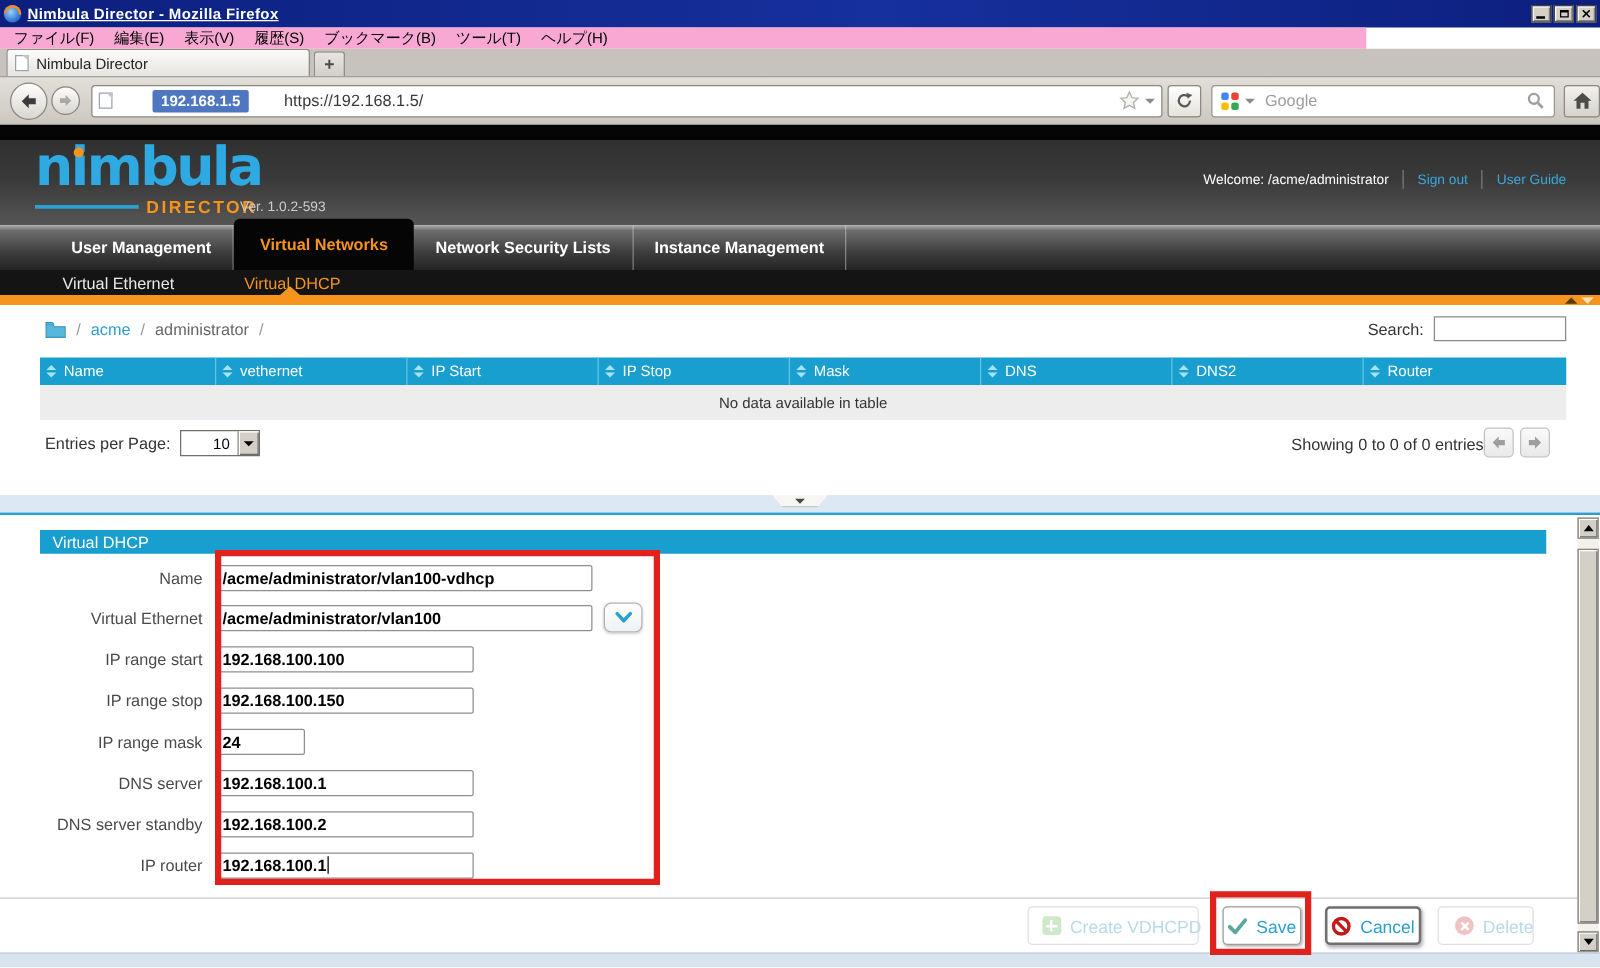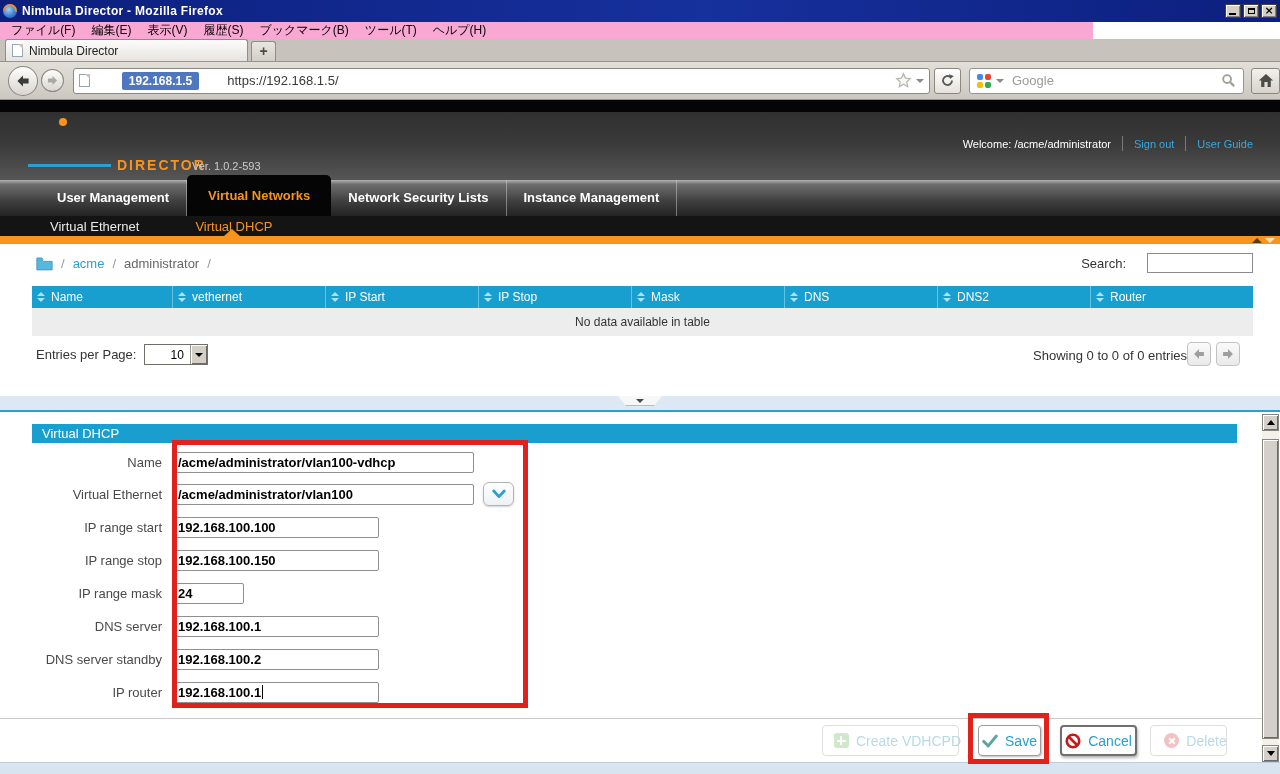--- a/index.html
+++ b/index.html
@@ -7,21 +7,21 @@
   body { font-family: "Liberation Sans", sans-serif; background: #fff; position: relative; }
 
   
   .titlebar { position:absolute; top:0; left:0; width:1280px; height:22px;
     background: linear-gradient(90deg,#0c1f7e,#16309c 55%,#0c1f7e);
     display:flex; align-items:center; padding:0 3px; }
   .ff-icon { width:14px; height:14px; border-radius:50%; position:relative; overflow:hidden;
     background: radial-gradient(circle at 40% 40%, #9ed0f5 0%, #3a7fd6 55%, #1f4f9e 100%); flex:0 0 auto; }
   .ff-icon::after { content:''; position:absolute; inset:-2px; border-radius:50%;
     border:4px solid transparent; border-top-color:#f68b1f; border-right-color:#f68b1f; transform:rotate(-40deg); }
-  .title-text { color:#fff; font-weight:bold; font-size:12px; margin-left:5px; letter-spacing:0.3px; }
+  .title-text { color:#fff; font-weight:bold; font-size:12px; margin-left:5px; letter-spacing:0.3px;text-decoration:underline; }
   .win-btns { margin-left:auto; display:flex; gap:2px; }
   .wbtn { width:16px; height:14px; background:#d4d0c8; border:1px solid #404040;
     box-shadow: inset 1px 1px 0 #fff, inset -1px -1px 0 #808080; position:relative; }
   .wbtn .g-min { position:absolute; left:3px; bottom:2px; width:7px; height:2px; background:#000; }
   .wbtn .g-res { position:absolute; left:4px; top:3px; width:7px; height:6px; border:1px solid #000; border-top-width:2px; }
   .wbtn .g-cls { position:absolute; inset:0; font:bold 11px/12px "DejaVu Sans",sans-serif; color:#000; text-align:center; }
   .g-cls::before { content:"×"; }
 
   
   .menubar { position:absolute; top:22px; left:0; width:1093px; height:17px; background:#f9a8d4;
@@ -105,21 +105,21 @@
   .ob-ctrl { position:absolute; right:3px; top:0; height:8px; display:flex; align-items:center; gap:3px; padding:0 2px; }
   .ob-ctrl .t-up { width:0;height:0;border-left:5px solid transparent;border-right:5px solid transparent;border-bottom:5px solid #5a3a00; }
   .ob-ctrl .t-dn { width:0;height:0;border-left:5px solid transparent;border-right:5px solid transparent;border-top:5px solid #ffe3b8; }
 
   
   .content-top { position:absolute; top:244px; left:0; width:1280px; height:152px; background:#fff; }
   .crumb-row { position:absolute; top:12px; left:36px; display:flex; align-items:center; gap:8px; font-size:13px; }
   .crumb-sep { color:#999; }
   .crumb-link { color:#2a9fd0; }
   .crumb-current { color:#666; }
-  .search-wrap { position:absolute; right:27px; top:9px; display:flex; align-items:center; gap:21px; }
+  .search-wrap { position:absolute; right:27px; top:9px; display:flex; align-items:center; gap:8px; }
   .search-label { font-size:13px; color:#333; }
   .search-input { width:106px; height:20px; border:1px solid #8a8a8a; font-size:12px; padding:0 3px; }
 
   .thead { position:absolute; top:42px; left:32px; width:1221px; height:22px; background:#189fd0; display:flex; }
   .th { display:flex; align-items:center; color:#fff; font-size:12px; padding-left:5px; border-left:1px solid #62c3e3; }
   .th:first-child { border-left:none; }
   .th:nth-child(1){width:140px} .th:nth-child(2),.th:nth-child(3),.th:nth-child(4),.th:nth-child(5),
   .th:nth-child(6),.th:nth-child(7){width:153px} .th:nth-child(8){width:163px}
   .sort { display:inline-flex; flex-direction:column; gap:2px; margin-right:6px; }
   .sort i { display:block; width:0; height:0; border-left:4px solid transparent; border-right:4px solid transparent; }
@@ -284,20 +284,21 @@
   </div>
   <div class="home-btn">
     <svg width="16" height="15" viewBox="0 0 20 18">
         <path d="M10 1 L19 9 H16 V17 H12 V11 H8 V17 H4 V9 H1 Z" fill="#4c4c48"></path>
       </svg>
   </div>
 </div>
 
 <div class="appheader">
   <div class="blackstrip"></div>
+  <div class="logo-text">nimbula</div>
   <div class="logo-idot"></div>
   <div class="logo-line"></div>
   <div class="logo-sub">DIRECTOR</div>
   <div class="version">Ver. 1.0.2-593</div>
   <div class="welcome-area">
     <span class="welcome-text">Welcome: /acme/administrator</span>
     <span class="w-sep"></span>
     <span class="hlink">Sign out</span>
     <span class="w-sep"></span>
     <span class="hlink">User Guide</span>

